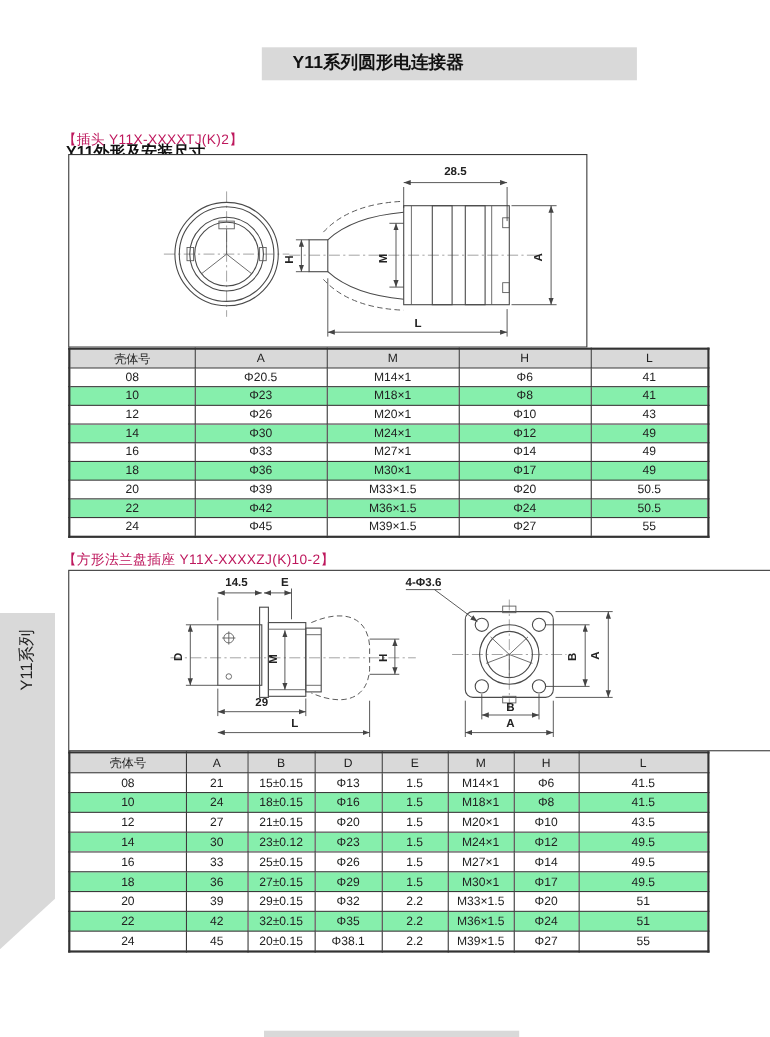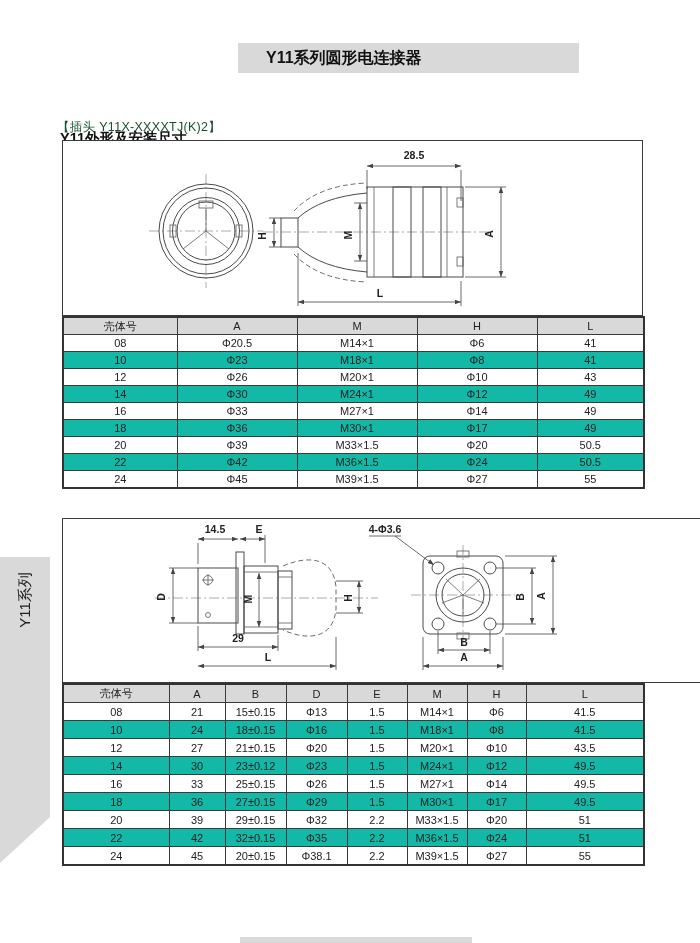--- a/index.html
+++ b/index.html
@@ -1,36 +1,36 @@
 <!DOCTYPE html>
 <html><head>
 <meta charset="utf-8">
 <style>
   html,body{margin:0;padding:0;background:#fff;}
   .page{position:relative;width:700px;height:943px;background:#ffffff;overflow:hidden;
         font-family:"Liberation Sans","DejaVu Sans",sans-serif;color:#1c1c1c;}
   .title-bar{position:absolute;left:238px;top:43px;width:341px;height:30px;background:#d9d9d9;}
   .title-bar span{display:block;line-height:30px;padding-left:28px;font-size:16px;font-weight:bold;color:#111;}
   .section-title{position:absolute;left:60px;top:93px;font-size:14.5px;font-weight:bold;color:#111;margin-top:36px;}
-  .fig-caption{position:absolute;font-size:12.5px;color:#14532d;letter-spacing:0.3px;}
+  .fig-caption{position:absolute;font-size:12.5px;color:#be185d;letter-spacing:0.3px;}
   .cap1{left:57px;top:119px;}
   .cap2{left:57px;top:501px;}
   .fig-box{position:absolute;left:62px;border:1.5px solid #3a3a3a;background:#fff;box-sizing:border-box;}
-  .fig1{top:140px;width:581px;height:176px;}
+  .fig1{top:140px;width:472px;height:176px;}
   .fig2{top:518px;width:691px;height:165px;}
   table.dim{position:absolute;left:62px;width:581px;border-collapse:collapse;table-layout:fixed;
             border:2px solid #333;background:#fff;}
   .t1{top:316px;}
   .t2{top:683px;}
   table.dim td,table.dim th{border:1px solid #3a3a3a;text-align:center;vertical-align:middle;
             font-size:11px;font-weight:normal;color:#222;padding:0;overflow:hidden;white-space:nowrap;}
   .t1 td,.t1 th{height:16px;}
   .t2 td,.t2 th{height:17px;}
   table.dim tr.hdr{background:#d9d9d9;}
-  table.dim tr.stripe{background:#14b8a6;}
+  table.dim tr.stripe{background:#86efac;}
   .side-tab{position:absolute;left:0;top:557px;width:50px;height:306px;background:#d9d9d9;
             clip-path:polygon(0 0,100% 0,100% 85%,0 100%);}
   .side-tab .tab-label{position:absolute;left:25px;top:43px;transform:translate(-50%,-50%) rotate(-90deg);
             white-space:nowrap;font-size:15px;color:#222;}
   .footer-strip{position:absolute;left:240px;top:937px;width:232px;height:6px;background:#d9d9d9;}
   svg{display:block;}
   svg .ln{stroke:#4a4a4a;stroke-width:1;fill:none;}
   svg .thin{stroke:#5a5a5a;stroke-width:0.8;fill:none;}
   svg .dash{stroke:#5a5a5a;stroke-width:0.9;fill:none;stroke-dasharray:5 3;}
   svg .cl{stroke:#888;stroke-width:0.7;fill:none;stroke-dasharray:10 3 2 3;}
@@ -205,20 +205,21 @@
         <tr>
           <td>24</td>
           <td>Φ45</td>
           <td>M39×1.5</td>
           <td>Φ27</td>
           <td>55</td>
         </tr>
       </tbody>
     </table>
 
+  <div class="fig-caption cap2">【方形法兰盘插座  Y11X-XXXXZJ(K)10-2】</div>
 
   <div class="fig-box fig2">
     <svg width="578" height="162" viewBox="0 0 578 162">
 
       <g>
         <line class="cl" x1="92" y1="79" x2="315" y2="79"></line>
         <rect class="ln" x="135" y="49" width="40" height="55"></rect>
         <circle class="thin" cx="145" cy="61" r="4.5"></circle>
         <line class="thin" x1="139" y1="61" x2="151" y2="61"></line>
         <line class="thin" x1="145" y1="55" x2="145" y2="67"></line>

